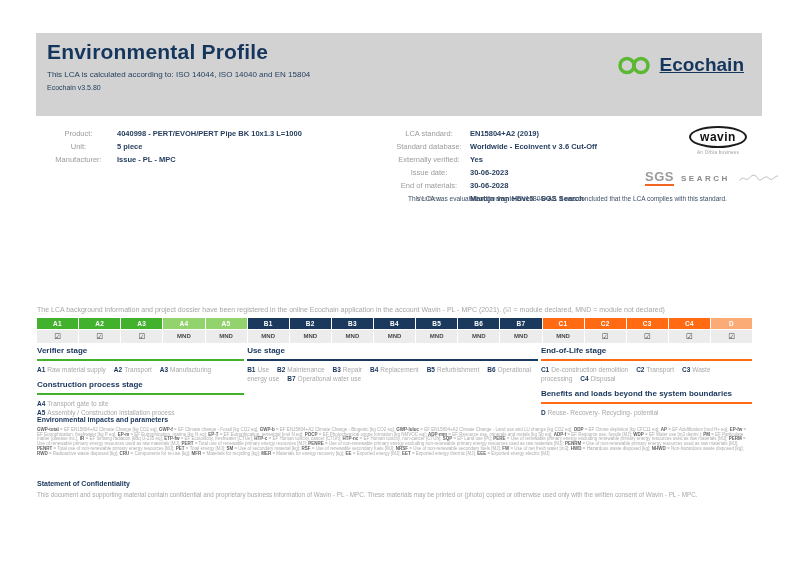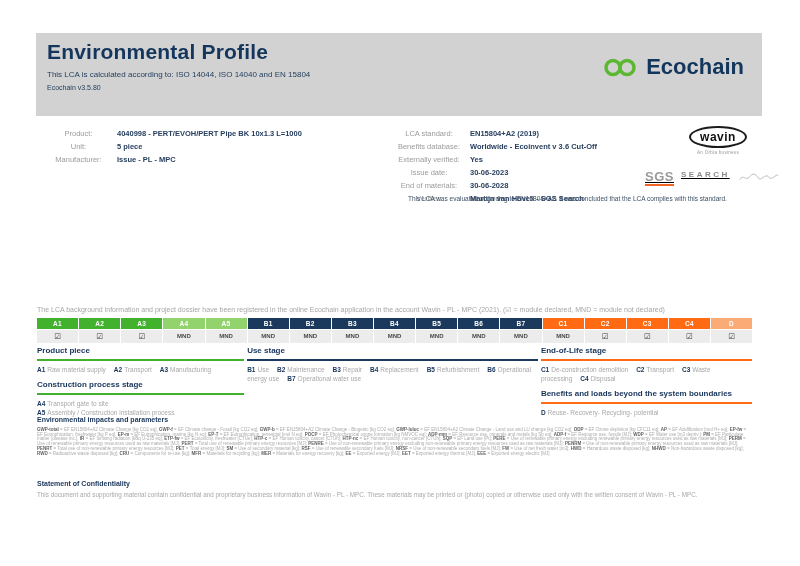--- a/index.html
+++ b/index.html
@@ -9,37 +9,37 @@
   .page { position:relative; width:800px; height:566px; background:#fff; overflow:hidden; }
 
   
   .topbar { position:absolute; left:36px; top:33px; width:726px; height:83px;
             background:#d2d2d2; padding:7px 18px 0 11px; display:flex; justify-content:space-between; }
   .title { margin:0; font-size:21px; font-weight:600; color:var(--brandnavy); letter-spacing:.2px; }
   .subtitle { margin-top:6px; font-size:8px; color:#26405f; font-weight:500; }
   .version { margin-top:5px; font-size:7px; color:#26405f; }
   .brand { display:flex; align-items:center; gap:7px; margin-top:14px; align-self:flex-start; }
   .infinity circle { fill:none; stroke:var(--brandgreen); stroke-width:4; }
-  .brand-name { font-size:22px; font-weight:bold; color:var(--brandnavy); }
+  .brand-name { font-size:19px; font-weight:bold; color:var(--brandnavy);text-decoration:underline; }
 
   
   .info-left { position:absolute; left:40px; top:127px; }
   .info-right { position:absolute; left:388px; top:127px; }
   .kv-row { display:flex; line-height:13px; font-size:7.5px;text-align:center; }
   .kv-label { color:#9b9b9b; }
   .info-left .kv-label { width:77px; }
   .info-right .kv-label { width:82px; }
   .kv-value { color:#263e5e; font-weight:600; }
 
   
   .logos-wavin { position:absolute; left:686px; top:126px; width:64px; text-align:center; }
   .wavin-oval { display:inline-block; border:2px solid #1c1c1c; border-radius:50%; padding:2px 9px;
                 font-size:12px; font-weight:bold; letter-spacing:.5px; color:#111; }
   .wavin-sub { font-size:4.5px; color:#999; margin-top:2px; letter-spacing:.3px; }
-  .logos-sgs { position:absolute; left:645px; top:170px; display:flex; align-items:flex-start; gap:7px;text-decoration:underline; }
+  .logos-sgs { position:absolute; left:645px; top:170px; display:flex; align-items:center; gap:7px; }
   .sgs { font-size:13px; font-weight:800; color:#9a9a9a; border-bottom:2px solid #f26522;
          line-height:1; padding-bottom:1px; letter-spacing:.5px; }
   .search { font-size:8px; color:#8a8a8a; letter-spacing:2.5px; font-weight:600; }
   .signature { width:44px; height:14px; }
   .signature path { fill:none; stroke:#b5b5b5; stroke-width:1; }
 
   .eval-note { position:absolute; left:408px; top:195px; width:352px; margin:0;
                font-size:6.5px; color:#3c4f66; }
 
   .reg-note { position:absolute; left:37px; top:306px; width:726px; margin:0;
@@ -112,21 +112,21 @@
         <span class="kv-label">Manufacturer:</span>
         <span class="kv-value">Issue - PL - MPC</span>
       </div>
     </section>
   <section class="info-right">
       <div class="kv-row">
         <span class="kv-label">LCA standard:</span>
         <span class="kv-value">EN15804+A2 (2019)</span>
       </div>
       <div class="kv-row">
-        <span class="kv-label">Benefits database:</span>
+        <span class="kv-label">Standard database:</span>
         <span class="kv-value">Worldwide - Ecoinvent v 3.6 Cut-Off</span>
       </div>
       <div class="kv-row">
         <span class="kv-label">Externally verified:</span>
         <span class="kv-value">Yes</span>
       </div>
       <div class="kv-row">
         <span class="kv-label">Issue date:</span>
         <span class="kv-value">30-06-2023</span>
       </div>
@@ -194,21 +194,21 @@
         <div class="mod-cell check">☑</div>
         <div class="mod-cell check">☑</div>
         <div class="mod-cell check">☑</div>
         <div class="mod-cell check">☑</div>
       </div>
   </div>
 
   <div class="stage-grid">
     <div class="col-product">
       <div class="stage-block">
-          <h3 style="border-bottom-color: var(--green);">Product piece</h3>
+          <h3 style="border-bottom-color: var(--green);">Verifier stage</h3>
           <div class="stage-items"><span class="stage-item"><b>A1</b>Raw material supply</span><span class="stage-item"><b>A2</b>Transport</span><span class="stage-item"><b>A3</b>Manufacturing</span></div>
         </div>
       <div class="stage-block">
           <h3 style="border-bottom-color: var(--green);">Construction process stage</h3>
           <div class="stage-items block">
             <span class="stage-item"><b>A4</b>Transport gate to site</span>
             <span class="stage-item"><b>A5</b>Assembly / Construction installation process</span>
           </div>
         </div>
     </div>

